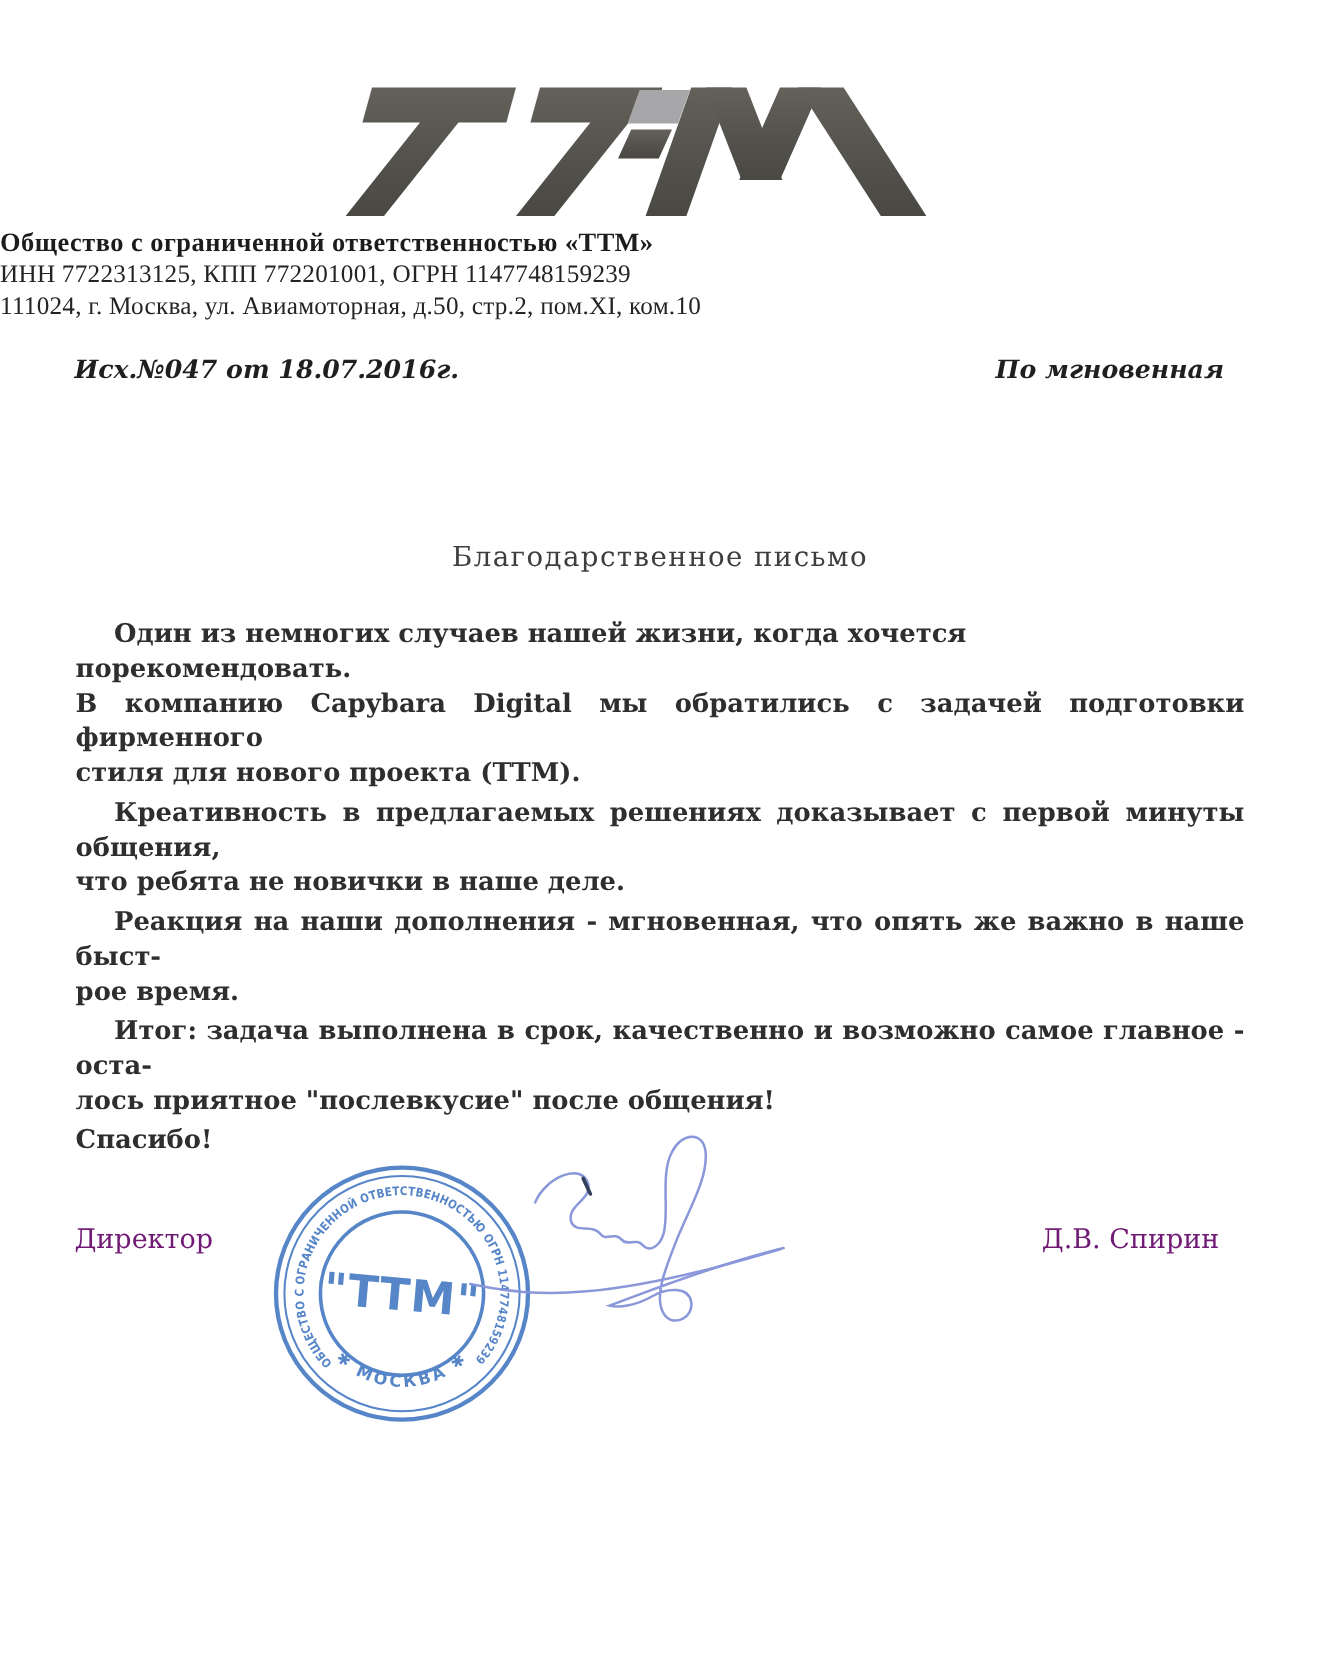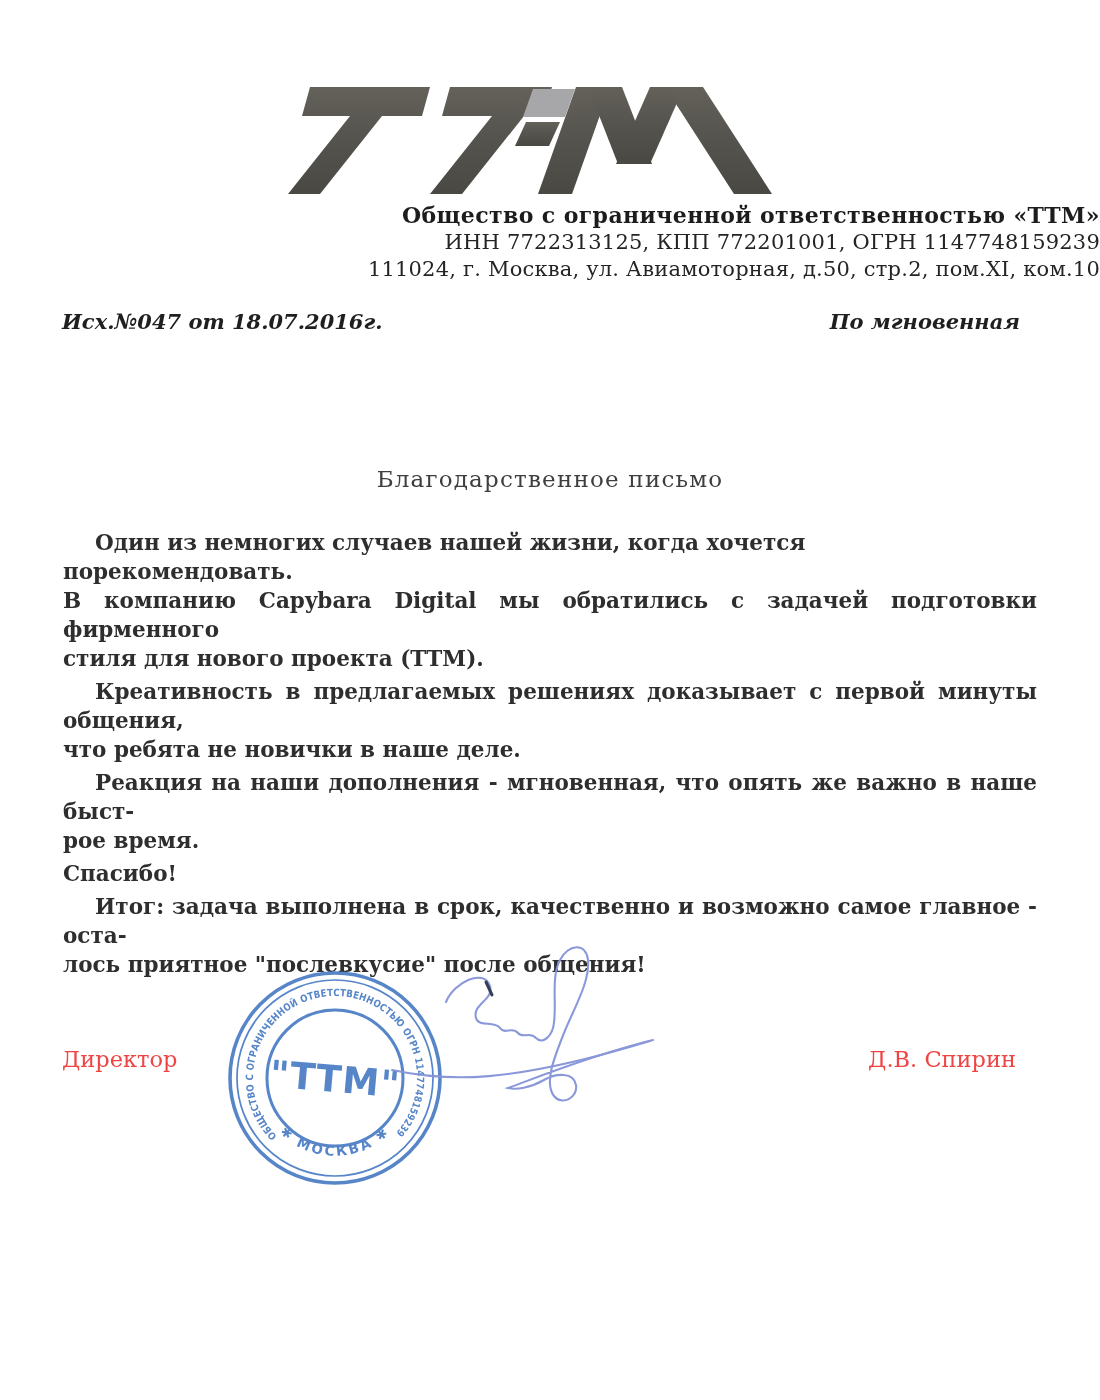--- a/index.html
+++ b/index.html
@@ -2,43 +2,43 @@
 <html style="--stamp-blue: #4478c3; --signature-blue: #8493d8; --logo-dark: #55534d; --logo-dark-top: #63615a; --logo-dark-bottom: #4a4843; --logo-light: #a7a7a9;"><head>
 <meta charset="utf-8">
 <style>
   html,body { margin:0; padding:0; background:#e8e8e8; }
   .page {
     position:relative; width:1100px; height:1400px; margin:0 auto;
     background:#ffffff; overflow:hidden;
     font-family:"DejaVu Serif", serif; color:#2b2b2b;
   }
   
-  .letterhead { text-align:right; padding-top:64px; }
+  .letterhead { text-align:left; padding-top:50px;font-family:Liberation Serif, serif; }
   .logo-wrap { width:540px; height:135px; margin:0 auto; }
   .company-name { font-weight:bold; font-size:22px; letter-spacing:.4px; color:#1c1c1c; line-height:27px; margin-top:3px; }
   .head-line { font-size:21px; line-height:27px; color:#242424; letter-spacing:.2px; }
   .email-text { text-decoration:underline; text-underline-offset:3px; }
   
   .ref-row {
     display:flex; justify-content:space-between; align-items:baseline;
     margin-top:26px; padding:0 80px 0 62px;
     font-weight:bold; font-style:italic; font-size:21px; color:#1f1f1f;gap:36px;
   }
   
   .letter-title { text-align:center; margin-top:132px; font-size:23px; letter-spacing:1.2px; color:#3e3e3e; }
   .letter-body { margin:36px 63px 0 63px; font-size:21.5px; line-height:29px; color:#2e2e2e;font-weight:bold; }
   .para { margin:0 0 4px 0; }
   .line { white-space:normal; }
   .line.justify { text-align:justify; text-align-last:justify; }
   .line.indent { text-indent:32px; }
   
   .sig-row {
-    position:absolute; left:0; right:0; top:1046px;
+    position:absolute; left:0; right:0; top:1020px;
     display:flex; justify-content:space-between;
-    padding:0 84px 0 62px; font-size:22.5px; color:#ef4444;
+    padding:0 84px 0 62px; font-size:22.5px; color:#701a75;
   }
   .stamp-wrap { position:absolute; left:225px; top:968px; width:220px; height:220px; opacity:.9; }
   .sign-wrap  { position:absolute; left:388px; top:938px; width:285px; height:200px; }
   .stamp-text { font-family:"DejaVu Sans", sans-serif; font-weight:bold; }
 </style>
 </head>
 <body>
 
 <div class="page">
 
@@ -86,25 +86,25 @@
       </div>
       <div class="para">
         <div class="line justify indent">Креативность в предлагаемых решениях доказывает с первой минуты общения,</div>
         <div class="line">что ребята не новички в наше деле.</div>
       </div>
       <div class="para">
         <div class="line justify indent">Реакция на наши дополнения - мгновенная, что опять же важно в наше быст-</div>
         <div class="line">рое время.</div>
       </div>
       <div class="para">
-        <div class="line">Спасибо!</div>
+        <div class="line justify indent">Итог: задача выполнена в срок, качественно и возможно самое главное - оста-</div>
+        <div class="line">лось приятное "послевкусие" после общения!</div>
       </div>
       <div class="para">
-        <div class="line justify indent">Итог: задача выполнена в срок, качественно и возможно самое главное - оста-</div>
-        <div class="line">лось приятное "послевкусие" после общения!</div>
+        <div class="line">Спасибо!</div>
       </div>
     </div>
 
   <div class="sig-row">
     <span>Директор</span>
     <span>Д.В. Спирин</span>
   </div>
 
   <div class="stamp-wrap">
     <svg viewBox="0 0 220 220" width="220" height="220">

